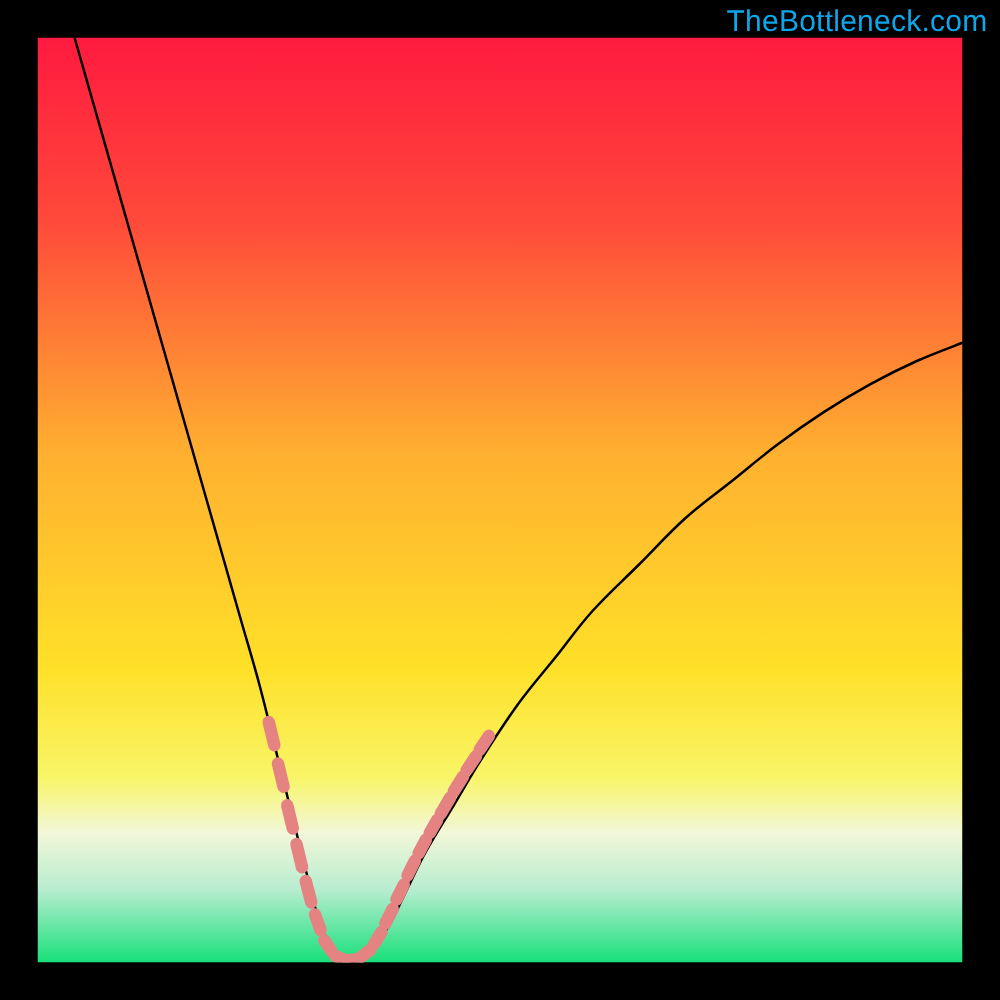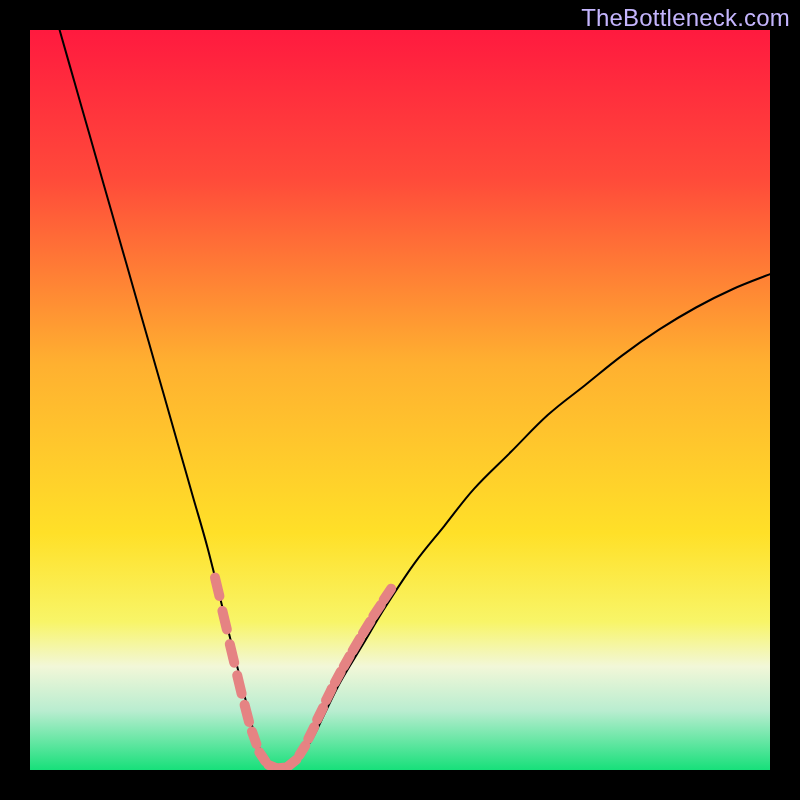--- a/index.html
+++ b/index.html
@@ -23,21 +23,21 @@
     position: absolute;
     left: 0;
     top: 0;
     width: 740px;
     height: 740px;
   }
   .watermark {
     position: absolute;
     top: 4px;
     right: 10px;
-    color: #c4b5fd;
+    color: #0ea5e9;
     font-size: 24px;
     font-weight: 500;
     letter-spacing: 0.2px;
     user-select: none;
   }
   svg { display: block; }
 </style>
 </head>
 <body>
 

